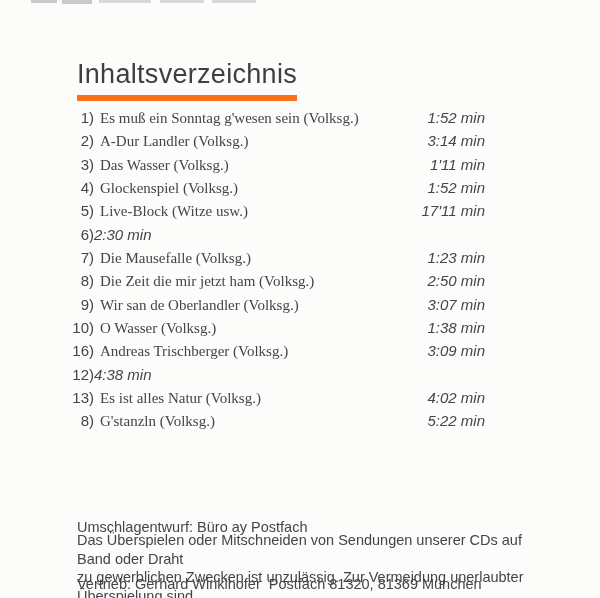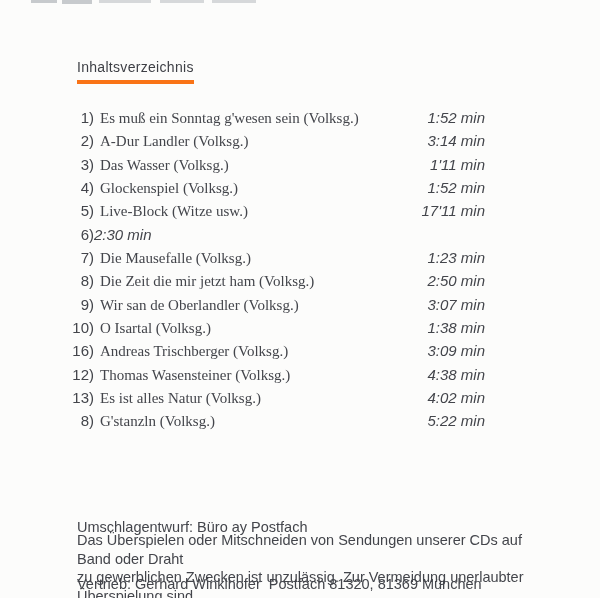--- a/index.html
+++ b/index.html
@@ -25,25 +25,25 @@
   .a1 { left: 31px;  width: 26px; height: 3px; background:#9aa0a8; }
   .a2 { left: 62px;  width: 30px; height: 4px; background:#9aa0a8; }
   .a3 { left: 99px;  width: 52px; height: 3px; }
   .a4 { left: 160px; width: 44px; height: 3px; }
   .a5 { left: 212px; width: 44px; height: 3px; }
 
   .page-title {
     position: absolute;
     left: 77px;
     top: 60px;
-    font-size: 14px;
+    font-size: 27px;
     letter-spacing: 0.3px;
     color: #3d3f45;
     display: inline-block;
-    border-bottom: 4px solid #f97316;
+    border-bottom: 6px solid #f97316;
     padding-bottom: 5px;
     line-height: 1.1;
   }
 
   .track-list {
     position: absolute;
     left: 61px;
     top: 109px;
     width: 424px;
     font-size: 15px;
@@ -140,31 +140,30 @@
       <span class="ttl">Die Zeit die mir jetzt ham (Volksg.)</span>
       <span class="time">2:50 min</span>
     </div>
     <div class="track-row">
       <span class="num">9)</span>
       <span class="ttl">Wir san de Oberlandler (Volksg.)</span>
       <span class="time">3:07 min</span>
     </div>
     <div class="track-row">
       <span class="num">10)</span>
-      <span class="ttl">O Isartal (Volksg.)</span>
+      <span class="ttl">O Wasser (Volksg.)</span>
       <span class="time">1:38 min</span>
     </div>
     <div class="track-row">
       <span class="num">16)</span>
       <span class="ttl">Andreas Trischberger (Volksg.)</span>
       <span class="time">3:09 min</span>
     </div>
     <div class="track-row">
       <span class="num">12)</span>
-      <span class="ttl">Thomas Wasensteiner (Volksg.)</span>
       <span class="time">4:38 min</span>
     </div>
     <div class="track-row">
       <span class="num">13)</span>
       <span class="ttl">Es ist alles Natur (Volksg.)</span>
       <span class="time">4:02 min</span>
     </div>
     <div class="track-row">
       <span class="num">8)</span>
       <span class="ttl">G'stanzln (Volksg.)</span>

